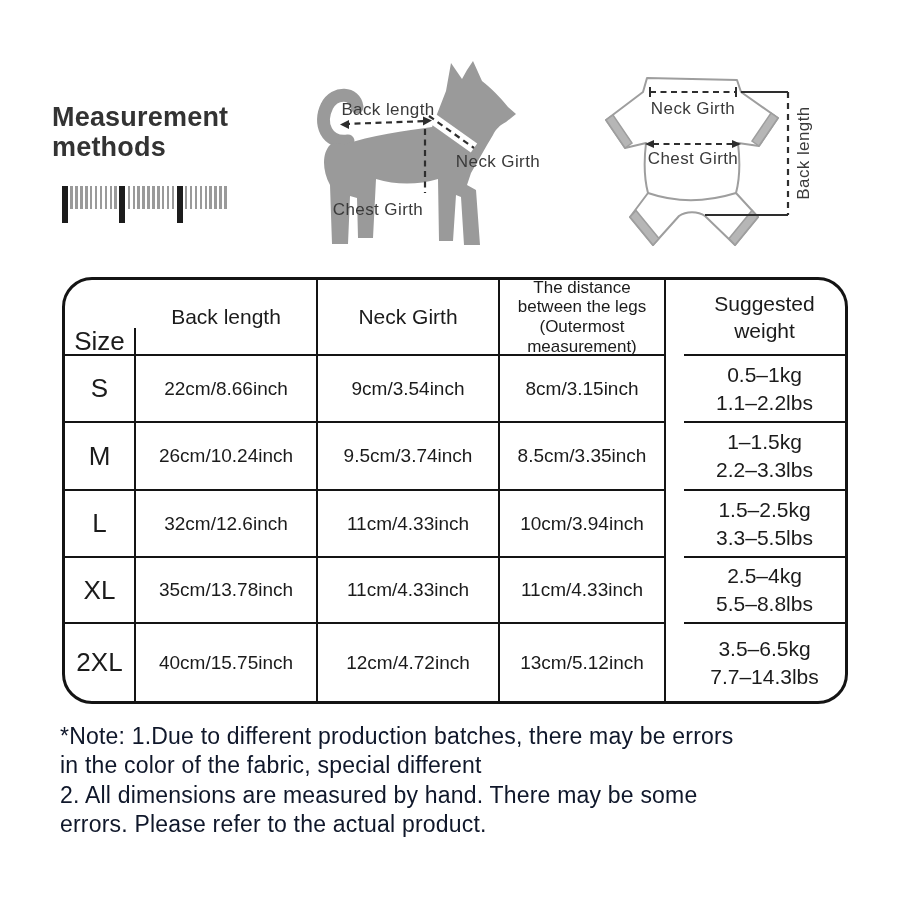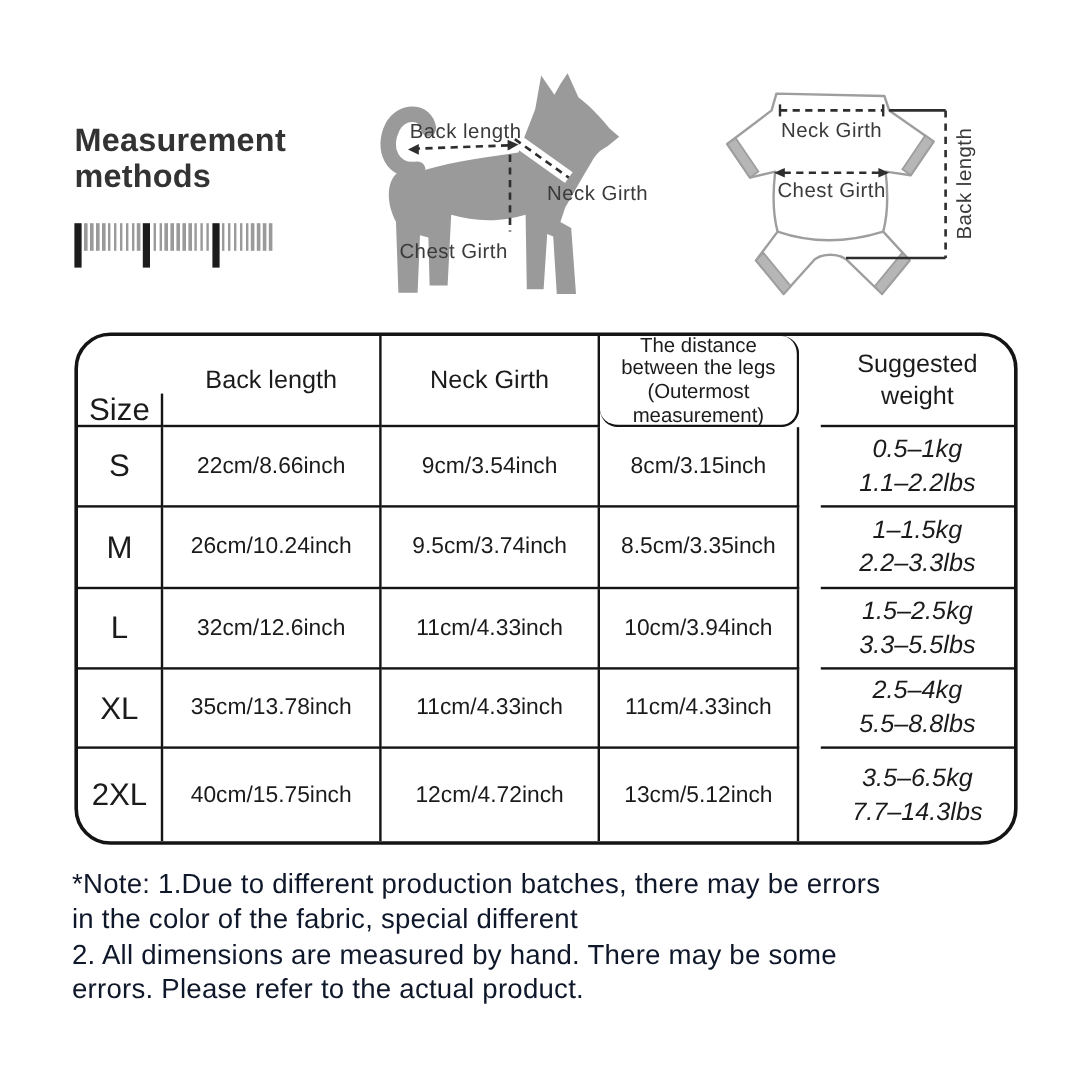--- a/index.html
+++ b/index.html
@@ -2,21 +2,21 @@
 <html><head>
 <meta charset="utf-8">
 <style>
   html,body{margin:0;padding:0;}
   body{
     width:900px;height:900px;position:relative;background:#ffffff;
     font-family:"Liberation Sans", sans-serif;color:#1b1b1b;overflow:hidden;
   }
   
   .title{
-    position:absolute;left:62px;top:102px;
+    position:absolute;left:52px;top:102px;
     font-size:27px;font-weight:bold;color:#333;line-height:1.12;letter-spacing:.2px;
   }
   
   .ruler{position:absolute;left:62px;top:186px;height:40px;display:flex;align-items:flex-start;}
   .tick-group{display:flex;align-items:flex-start;gap:2.4px;margin-right:2.4px;}
   .tick-major{width:6px;height:37px;background:#1c1c1c;}
   .tick-minor{width:2.5px;height:23px;background:#9a9a9a;}
   
   .dog-svg{position:absolute;left:310px;top:45px;}
   .garment-svg{position:absolute;left:595px;top:40px;}
@@ -35,25 +35,25 @@
   .size-table, .size-table *{box-sizing:border-box;}
   .cell{
     border-right:2px solid #141414;border-bottom:2px solid #141414;
     display:flex;flex-direction:column;align-items:center;justify-content:center;
     text-align:center;padding:0 2px;
   }
   .c-last{border-right:none;margin-left:18px;}
   .r-last{border-bottom:none;}
   .h-size{font-size:26px;margin-top:48px;}
   .h-std{font-size:21px;}
-  .h-small{font-size:17px;line-height:1.15;border-radius:15px;}
+  .h-small{font-size:17px;line-height:1.15;}
   .h-two{font-size:21px;line-height:1.3;}
   .v-size{font-size:26px;}
   .v-std{font-size:19px;}
-  .v-weight{font-size:21px;line-height:1.32;font-style:italic;}
+  .v-weight{font-size:21px;line-height:1.32;}
   
   .notes{position:absolute;left:60px;top:722px;width:820px;color:#0f172a;
     font-size:23px;line-height:1.28;letter-spacing:.2px;}
   .note-p{margin:0;}
   .note-p + .note-p{}
 </style>
 </head>
 <body>
 
 <div class="title">

